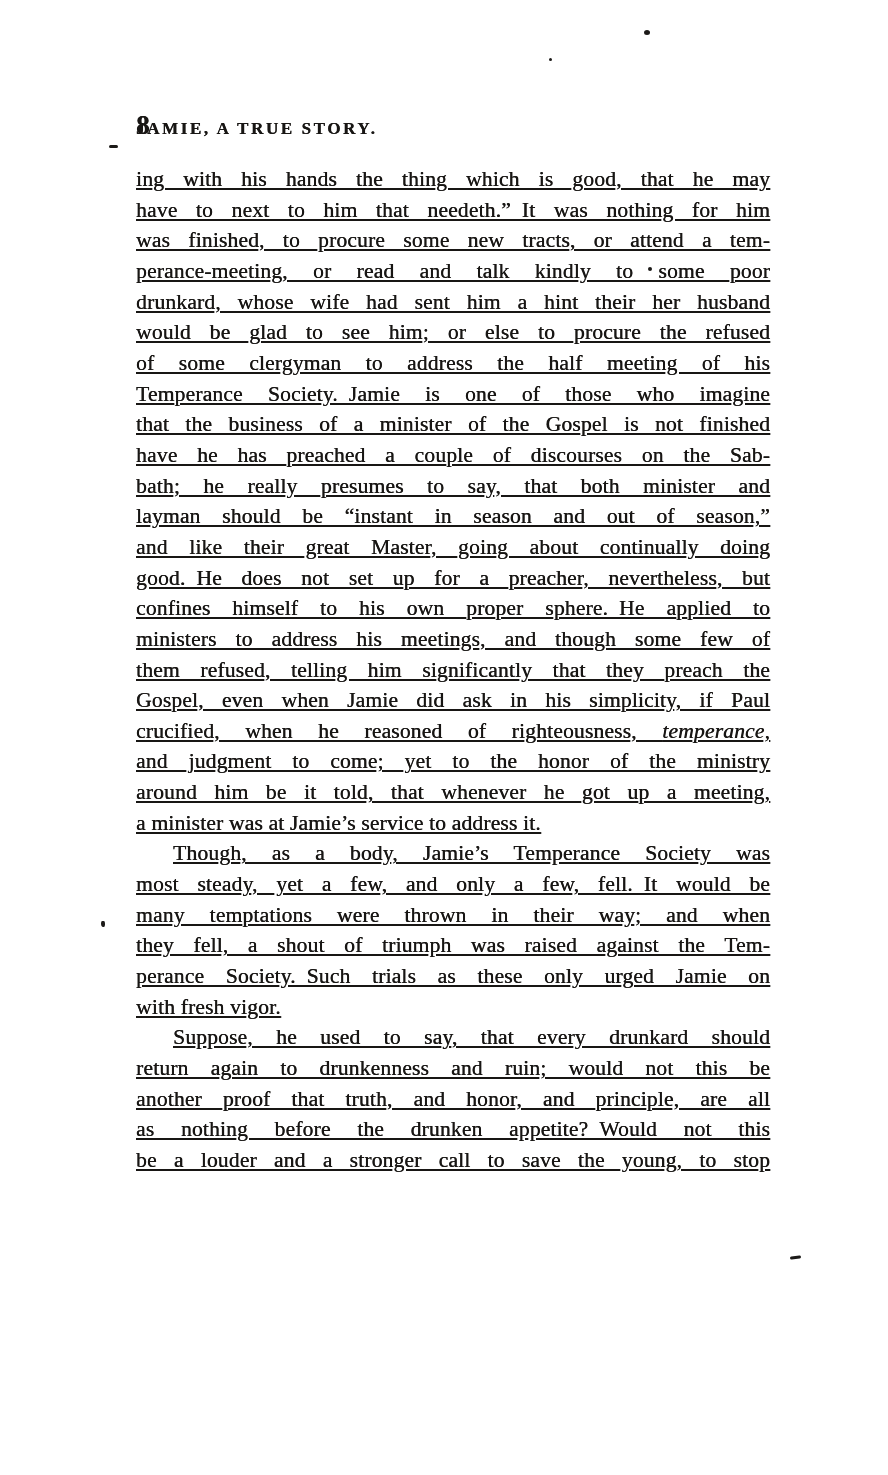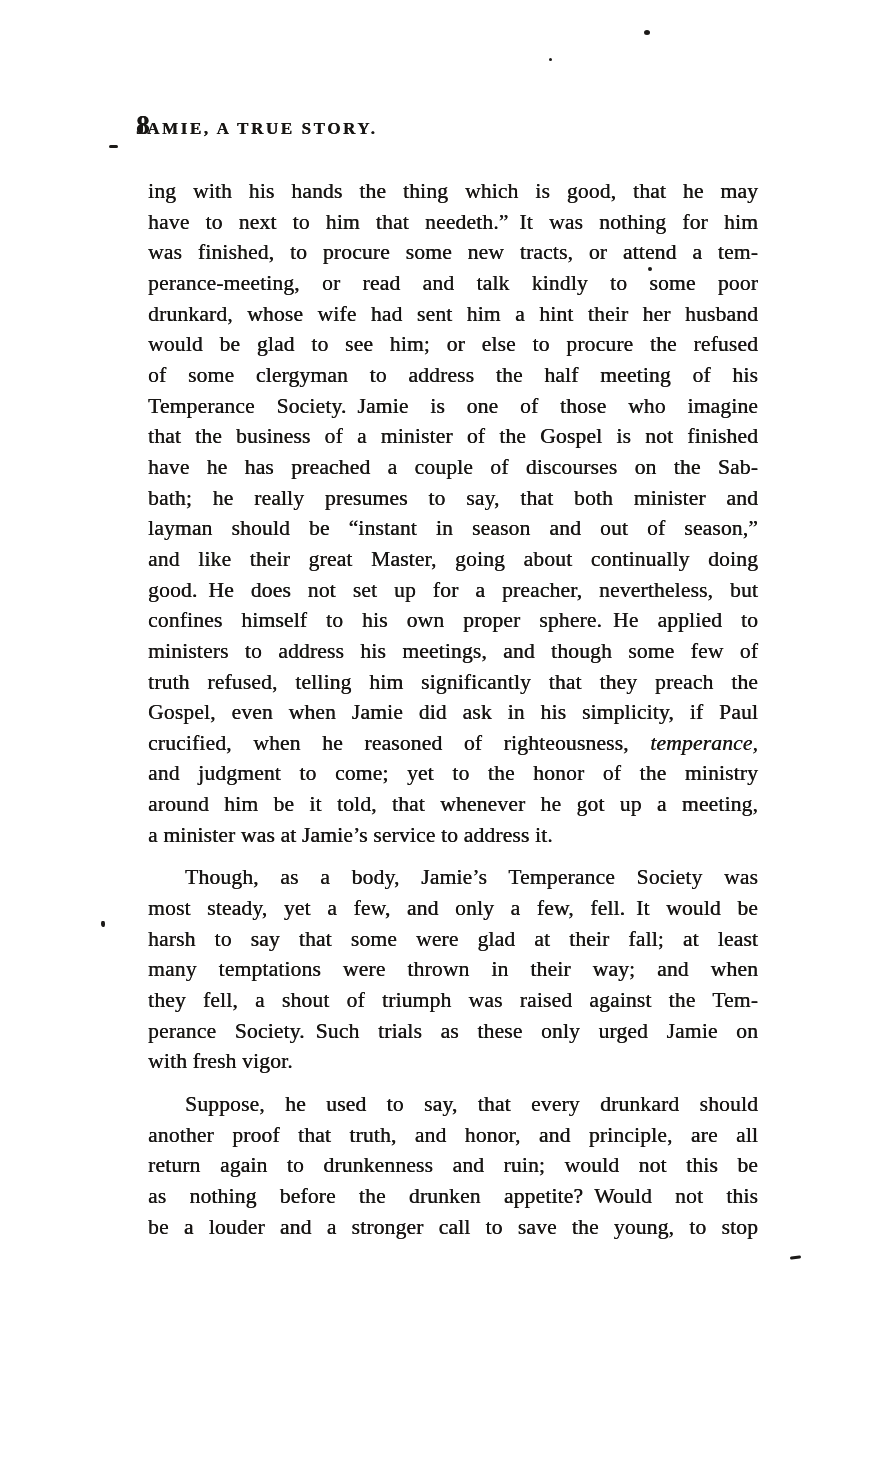--- a/index.html
+++ b/index.html
@@ -43,22 +43,23 @@
   .text-block {
     position: absolute;
     left: 136px;
     top: 164px;
     width: 634px;
     font-size: 21.6px;
     letter-spacing: 0.15px;
     text-shadow: 0.35px 0 0 currentColor;
   }
   .paragraph {
-    margin: 12px;
+    margin: 0;
     padding: 0;
+    text-decoration: underline;
   }
   .line {
     height: 30.66px;
     line-height: 30.66px;
     text-align: justify;
     text-align-last: justify;
     white-space: nowrap; 
   }
   .line.short {
     text-align-last: left;
@@ -96,40 +97,39 @@
         <div class="line">of some clergyman to address the half meeting of his</div>
         <div class="line">Temperance Society. Jamie is one of those who imagine</div>
         <div class="line">that the business of a minister of the Gospel is not finished</div>
         <div class="line">have he has preached a couple of discourses on the Sab-</div>
         <div class="line">bath; he really presumes to say, that both minister and</div>
         <div class="line">layman should be “instant in season and out of season,”</div>
         <div class="line">and like their great Master, going about continually doing</div>
         <div class="line">good. He does not set up for a preacher, nevertheless, but</div>
         <div class="line">confines himself to his own proper sphere. He applied to</div>
         <div class="line">ministers to address his meetings, and though some few of</div>
-        <div class="line">truth refused, telling him significantly that they preach the</div>
+        <div class="line">them refused, telling him significantly that they preach the</div>
         <div class="line">Gospel, even when Jamie did ask in his simplicity, if Paul</div>
         <div class="line"><span>crucified, when he reasoned of righteousness, </span><span class="italic">temperance,</span></div>
         <div class="line">and judgment to come; yet to the honor of the ministry</div>
         <div class="line">around him be it told, that whenever he got up a meeting,</div>
         <div class="line short">a minister was at Jamie’s service to address it.</div>
       </div>
       <div class="paragraph indent-first">
         <div class="line">Though, as a body, Jamie’s Temperance Society was</div>
         <div class="line">most steady, yet a few, and only a few, fell. It would be</div>
-        <div class="line">harsh to say that some were glad at their fall; at least</div>
         <div class="line">many temptations were thrown in their way; and when</div>
         <div class="line">they fell, a shout of triumph was raised against the Tem-</div>
         <div class="line">perance Society. Such trials as these only urged Jamie on</div>
         <div class="line short">with fresh vigor.</div>
       </div>
       <div class="paragraph indent-first">
         <div class="line">Suppose, he used to say, that every drunkard should</div>
+        <div class="line">return again to drunkenness and ruin; would not this be</div>
         <div class="line">another proof that truth, and honor, and principle, are all</div>
-        <div class="line">return again to drunkenness and ruin; would not this be</div>
         <div class="line">as nothing before the drunken appetite? Would not this</div>
         <div class="line">be a louder and a stronger call to save the young, to stop</div>
       </div>
     </div>
 
   <div class="artifact round" style="left:644px; top:30px; width:6px; height:5px;"></div>
   <div class="artifact round" style="left:549px; top:58px; width:3px; height:3px;"></div>
   <div class="artifact dash" style="left:109px; top:145px; width:9px; height:2.5px;"></div>
   <div class="artifact round" style="left:648px; top:267px; width:4px; height:4px;"></div>
   <div class="artifact round" style="left:101px; top:921px; width:3.5px; height:6px; border-radius:50% 50% 50% 80%;"></div>

